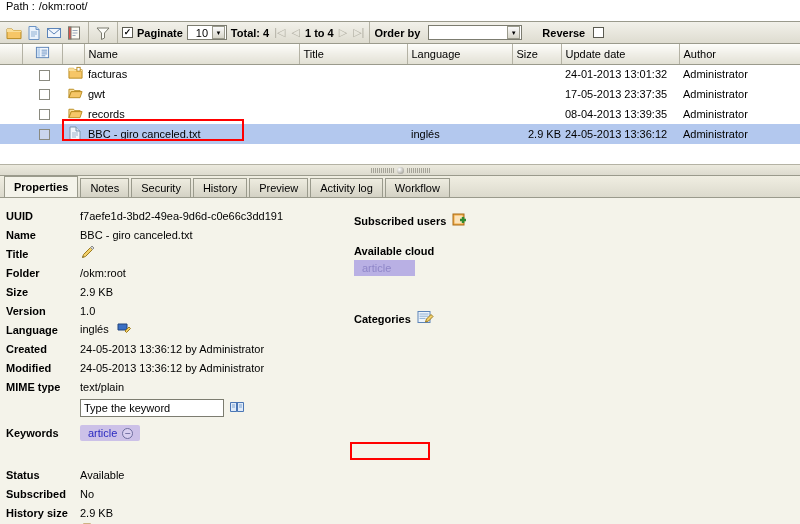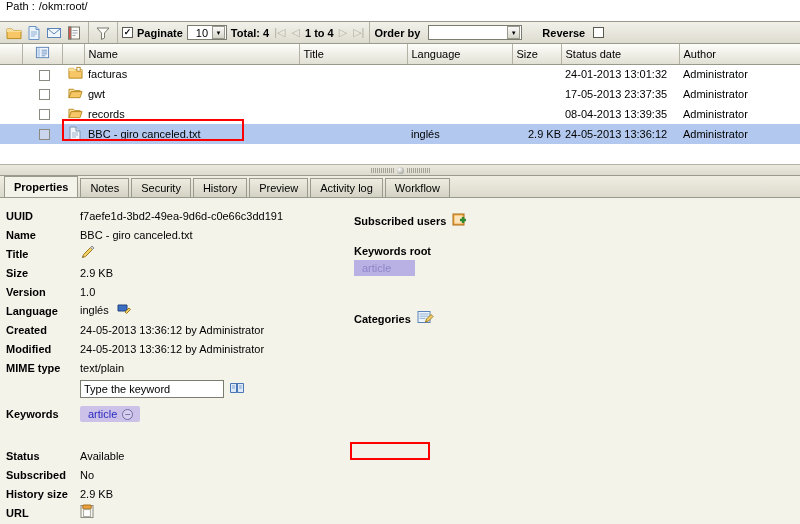--- a/index.html
+++ b/index.html
@@ -316,21 +316,21 @@
               <rect x="1.5" y="2.5" width="13" height="11" fill="#f4f8fd" stroke="#5c84b8"></rect>
               <rect x="2.5" y="3.5" width="3" height="9" fill="#bcd4ee"></rect>
               <path d="M7 5.5h6M7 7.5h6M7 9.5h6M7 11.5h4" stroke="#6b93c4"></path>
             </svg>
         </th>
         <th class="thin"></th>
         <th>Name</th>
         <th>Title</th>
         <th>Language</th>
         <th>Size</th>
-        <th>Status date</th>
+        <th>Update date</th>
         <th>Author</th>
       </tr>
     </thead>
     <tbody id="filelist-body">
         <tr>
           <td class="c-check"></td>
           <td class="c-check"><span class="rowcb"></span></td>
           <td class="c-icon"><svg width="15" height="14" viewBox="0 0 16 14">
               <path d="M1 2h5l1.2 1.5H15v9H1z" fill="#f6c667" stroke="#b98b20"></path>
               <path d="M1 2h5l1.2 1.5H15v1.3H1z" fill="#fadf9a" stroke="none"></path>
@@ -467,20 +467,24 @@
           <span class="ic">
             <svg width="17" height="15" viewBox="0 0 17 15">
                   <path d="M2.5 12.5l1-3 7-7 2 2-7 7z" fill="#f3d06a" stroke="#9c7b1e"></path>
                   <path d="M10.5 2.5l2 2 1.5-1.5-2-2z" fill="#d8d8d8" stroke="#8a8a8a"></path>
                   <path d="M2.5 12.5l1.2-.4-.8-.8z" fill="#333"></path>
                 </svg>
           </span>
         </td>
       </tr>
       <tr>
+        <td class="plabel">Folder</td>
+        <td class="pvalue">/okm:root</td>
+      </tr>
+      <tr>
         <td class="plabel">Size</td>
         <td class="pvalue">2.9 KB</td>
       </tr>
       <tr>
         <td class="plabel">Version</td>
         <td class="pvalue">1.0</td>
       </tr>
       <tr>
         <td class="plabel">Language</td>
         <td class="pvalue">
@@ -568,21 +572,21 @@
       <span class="ic">
         <svg width="16" height="15" viewBox="0 0 16 15">
             <rect x="1" y="2" width="11" height="11" fill="#f0a843" stroke="#a86c18"></rect>
             <rect x="2.5" y="3.5" width="8" height="8" fill="#fbe3bb"></rect>
             <path d="M8 8h6M11 5v6" stroke="#2f8a2f" stroke-width="2.4"></path>
           </svg>
       </span>
     </div>
 
     <div style="margin-top:16px;">
-      <div class="rsec-title">Keywords root</div>
+      <div class="rsec-title">Available cloud</div>
       <div class="cloud-box" id="cloud-tags"><span class="cloud-tag">article</span></div>
     </div>
 
     <div class="rsec-title" style="margin-top:34px;">
       <span>Categories</span>
       <span class="ic">
         <svg width="17" height="15" viewBox="0 0 17 15">
             <rect x="1" y="1.5" width="12" height="11" fill="#eef4fb" stroke="#5c84b8"></rect>
             <path d="M2.5 4h9M2.5 6.2h9M2.5 8.4h6" stroke="#8fb0d4"></path>
             <path d="M8.5 12l1-3 4.5-4.5 2 2-4.5 4.5z" fill="#f3d06a" stroke="#9c7b1e"></path>

